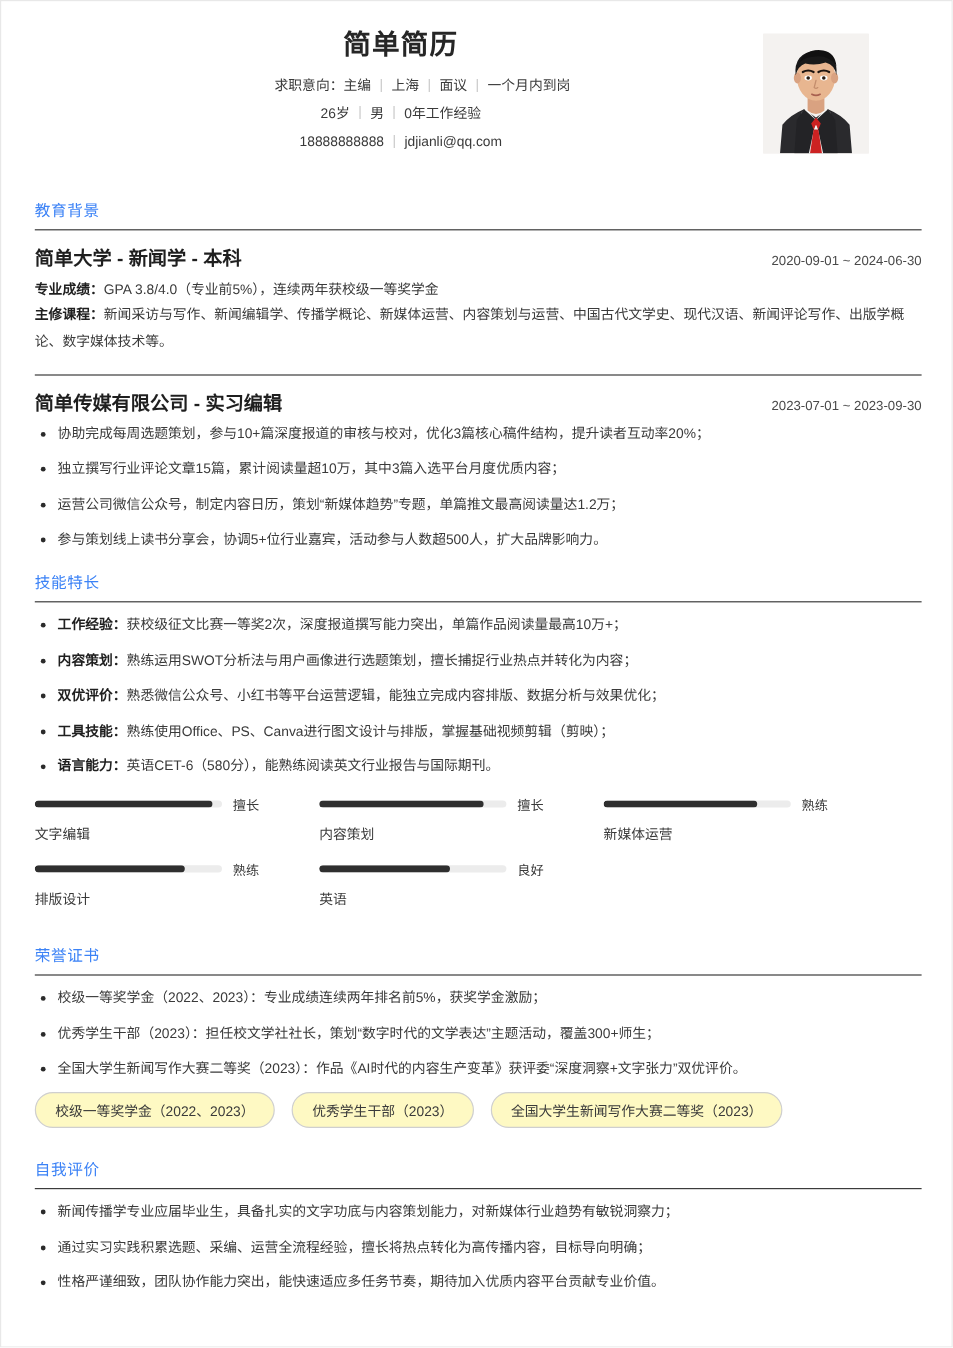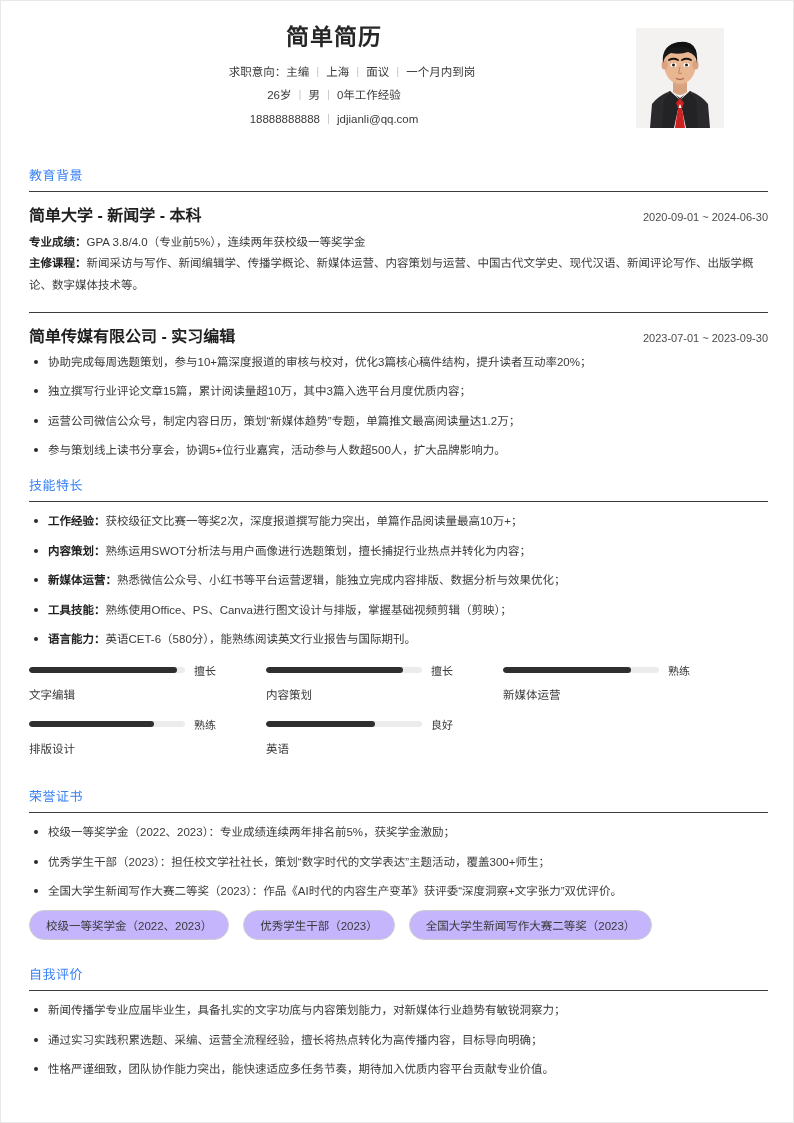--- a/index.html
+++ b/index.html
@@ -199,21 +199,21 @@
     margin-top: 10px;
   }
   .chip {
     border: 1px solid #cfcfcf;
     border-radius: 16px;
     padding: 6px 16px;
     font-size: 11.5px;
     color: #3a3a3a;
     margin-right: 14px;
     margin-bottom: 8px;
-    background: #c4b5fd;
+    background: #fef9c3;
     white-space: nowrap;
     text-align: right;
   }
 </style>
 </head>
 <body>
 
 <div class="page">
   <div class="inner">
 
@@ -304,21 +304,21 @@
       </ul>
     </div>
 
     <div class="section">
       <h2 class="section-title">技能特长</h2>
       <div class="section-rule"></div>
 
       <ul class="bullets">
         <li><b>工作经验：</b><span>获校级征文比赛一等奖2次，深度报道撰写能力突出，单篇作品阅读量最高10万+；</span></li>
         <li><b>内容策划：</b><span>熟练运用SWOT分析法与用户画像进行选题策划，擅长捕捉行业热点并转化为内容；</span></li>
-        <li><b>新媒体运营：</b><span>熟悉微信公众号、小红书等平台运营逻辑，能独立完成内容排版、数据分析与效果优化；</span></li>
+        <li><b>双优评价：</b><span>熟悉微信公众号、小红书等平台运营逻辑，能独立完成内容排版、数据分析与效果优化；</span></li>
         <li><b>工具技能：</b><span>熟练使用Office、PS、Canva进行图文设计与排版，掌握基础视频剪辑（剪映）；</span></li>
         <li><b>语言能力：</b><span>英语CET-6（580分），能熟练阅读英文行业报告与国际期刊。</span></li>
       </ul>
 
       <div class="skill-grid">
         <div class="skill-cell">
           <div class="skill-top">
             <div class="skill-track">
               <div class="skill-fill" style="width: 95%;"></div>
             </div>

